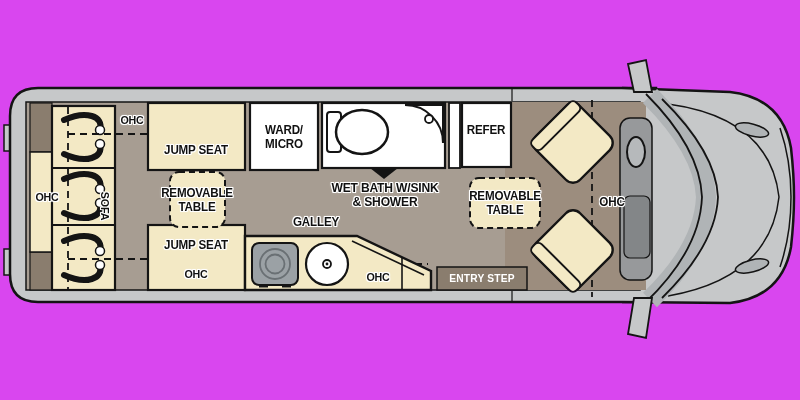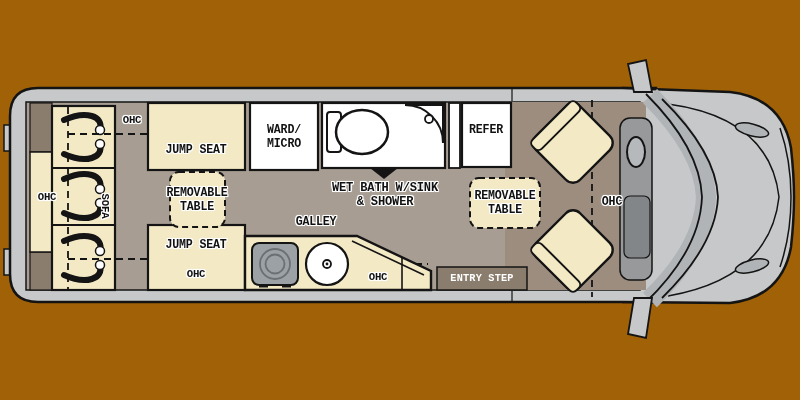--- a/index.html
+++ b/index.html
@@ -1,17 +1,17 @@
 <!DOCTYPE html>
 <html><head>
 <meta charset="utf-8">
 <style>
   html,body{margin:0;padding:0;background:#ffffff;}
-  .stage{position:relative;width:800px;height:400px;background:#a16207;overflow:hidden;
-         font-family:Liberation Mono, monospace;}
+  .stage{position:relative;width:800px;height:400px;background:#d946ef;overflow:hidden;
+         font-family:Liberation Sans, sans-serif;}
   .stage svg{position:absolute;left:0;top:0;}
   .lbl{position:absolute;transform:translate(-50%,-50%) scaleX(.93);
        font-weight:700;font-size:12.5px;line-height:1.08;color:#111;
        white-space:nowrap;text-align:center;letter-spacing:-.2px;
        text-shadow:-1px -1px 0 #fff,1px -1px 0 #fff,-1px 1px 0 #fff,1px 1px 0 #fff,
                    0 -1px 0 #fff,0 1px 0 #fff,-1px 0 0 #fff,1px 0 0 #fff,0 0 3px #fff;
        pointer-events:none;}
   .lbl.small{font-size:11.5px;}
   .lbl.big{font-size:13px;}
   .lbl.vert{transform:translate(-50%,-50%) rotate(90deg) scaleX(.93);}

